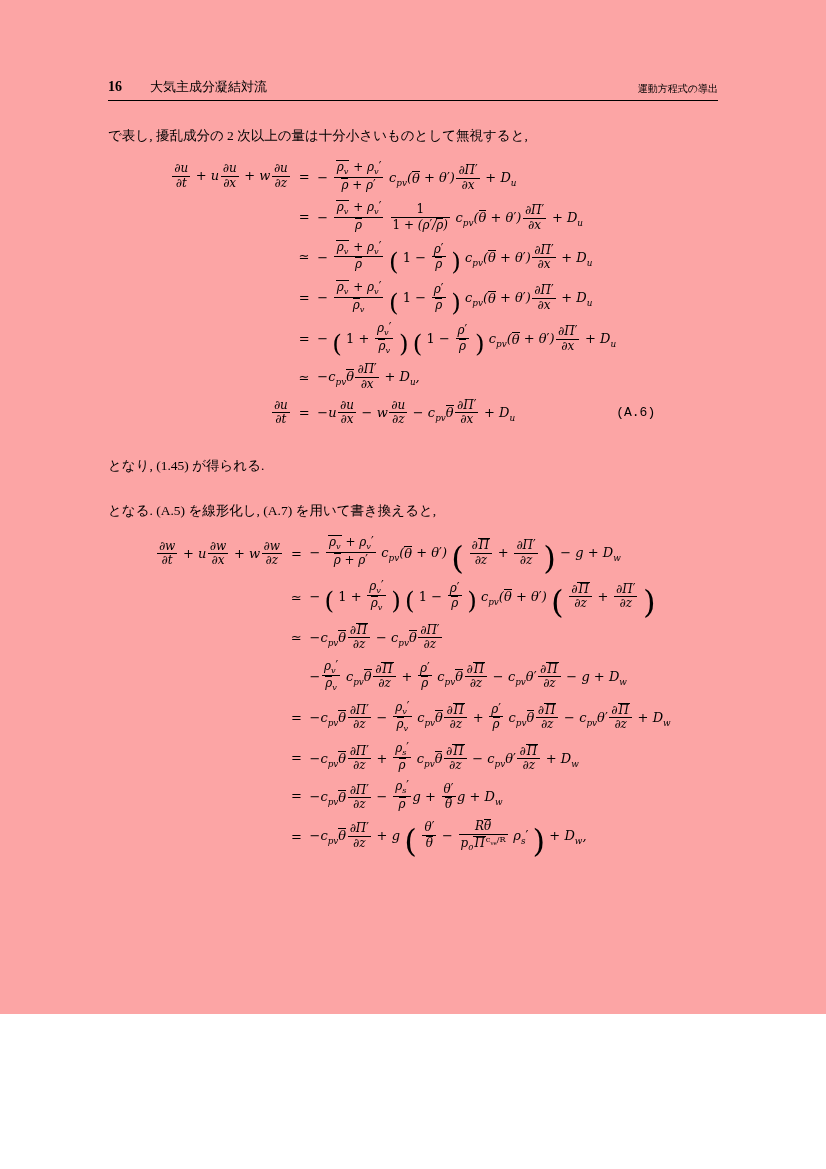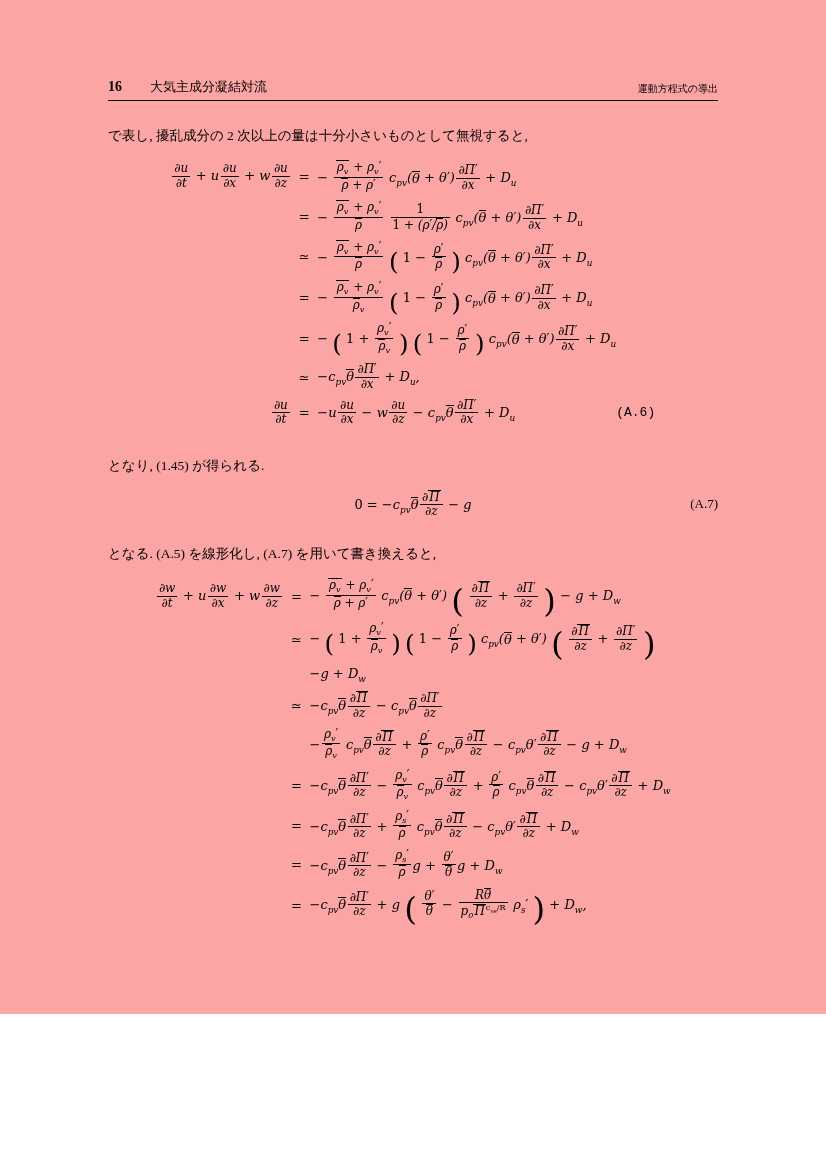--- a/index.html
+++ b/index.html
@@ -287,26 +287,20 @@
           </td>
           <td class="tag">(A.6)</td>
         </tr>
       </tbody>
         </table>
     </div>
 
     <p class="para">となり, (1.45) が得られる.</p>
 
 
-    <div class="eqcenter">
-      <div class="inner math">
-        <span class="mathup">0 =</span> −<i>c</i><sub>pv</sub><span class="bar">θ</span><span class="frac"><span class="num">∂<span class="barw">Π</span></span><span class="den">∂<i>z</i></span></span> − <i>g</i>
-      </div>
-      <div class="tagabs">(A.7)</div>
-    </div>
 
     <p class="para">となる. (A.5) を線形化し, (A.7) を用いて書き換えると,</p>
 
     <div class="eqblock">
       <table class="alignment math">
 
         <tbody>
             <tr>
           <td class="lhs">
             <span class="frac"><span class="num">∂<i>w</i></span><span class="den">∂<i>t</i></span></span>
@@ -341,27 +335,20 @@
             <span class="mathup">1</span> − <span class="frac"><span class="num">ρ<span class="mathup">′</span></span><span class="den"><span class="bar">ρ</span></span></span>
             <span class="bigp">)</span>
             <i>c</i><sub>pv</sub>(<span class="bar">θ</span> + θ<span class="mathup">′</span>)
             <span class="bigp2">(</span>
             <span class="frac"><span class="num">∂<span class="barw">Π</span></span><span class="den">∂<i>z</i></span></span>
             + <span class="frac"><span class="num">∂Π<span class="mathup">′</span></span><span class="den">∂<i>z</i></span></span>
             <span class="bigp2">)</span>
           </td>
         </tr>
 
-        <tr>
-          <td class="lhs"></td>
-          <td class="rel"></td>
-          <td class="rhs">
-            −<i>g</i> + <i>D</i><sub>w</sub>
-          </td>
-        </tr>
 
         <tr>
           <td class="lhs"></td>
           <td class="rel mathup">≃</td>
           <td class="rhs">
             −<i>c</i><sub>pv</sub><span class="bar">θ</span><span class="frac"><span class="num">∂<span class="barw">Π</span></span><span class="den">∂<i>z</i></span></span>
             − <i>c</i><sub>pv</sub><span class="bar">θ</span><span class="frac"><span class="num">∂Π<span class="mathup">′</span></span><span class="den">∂<i>z</i></span></span>
           </td>
         </tr>
 

